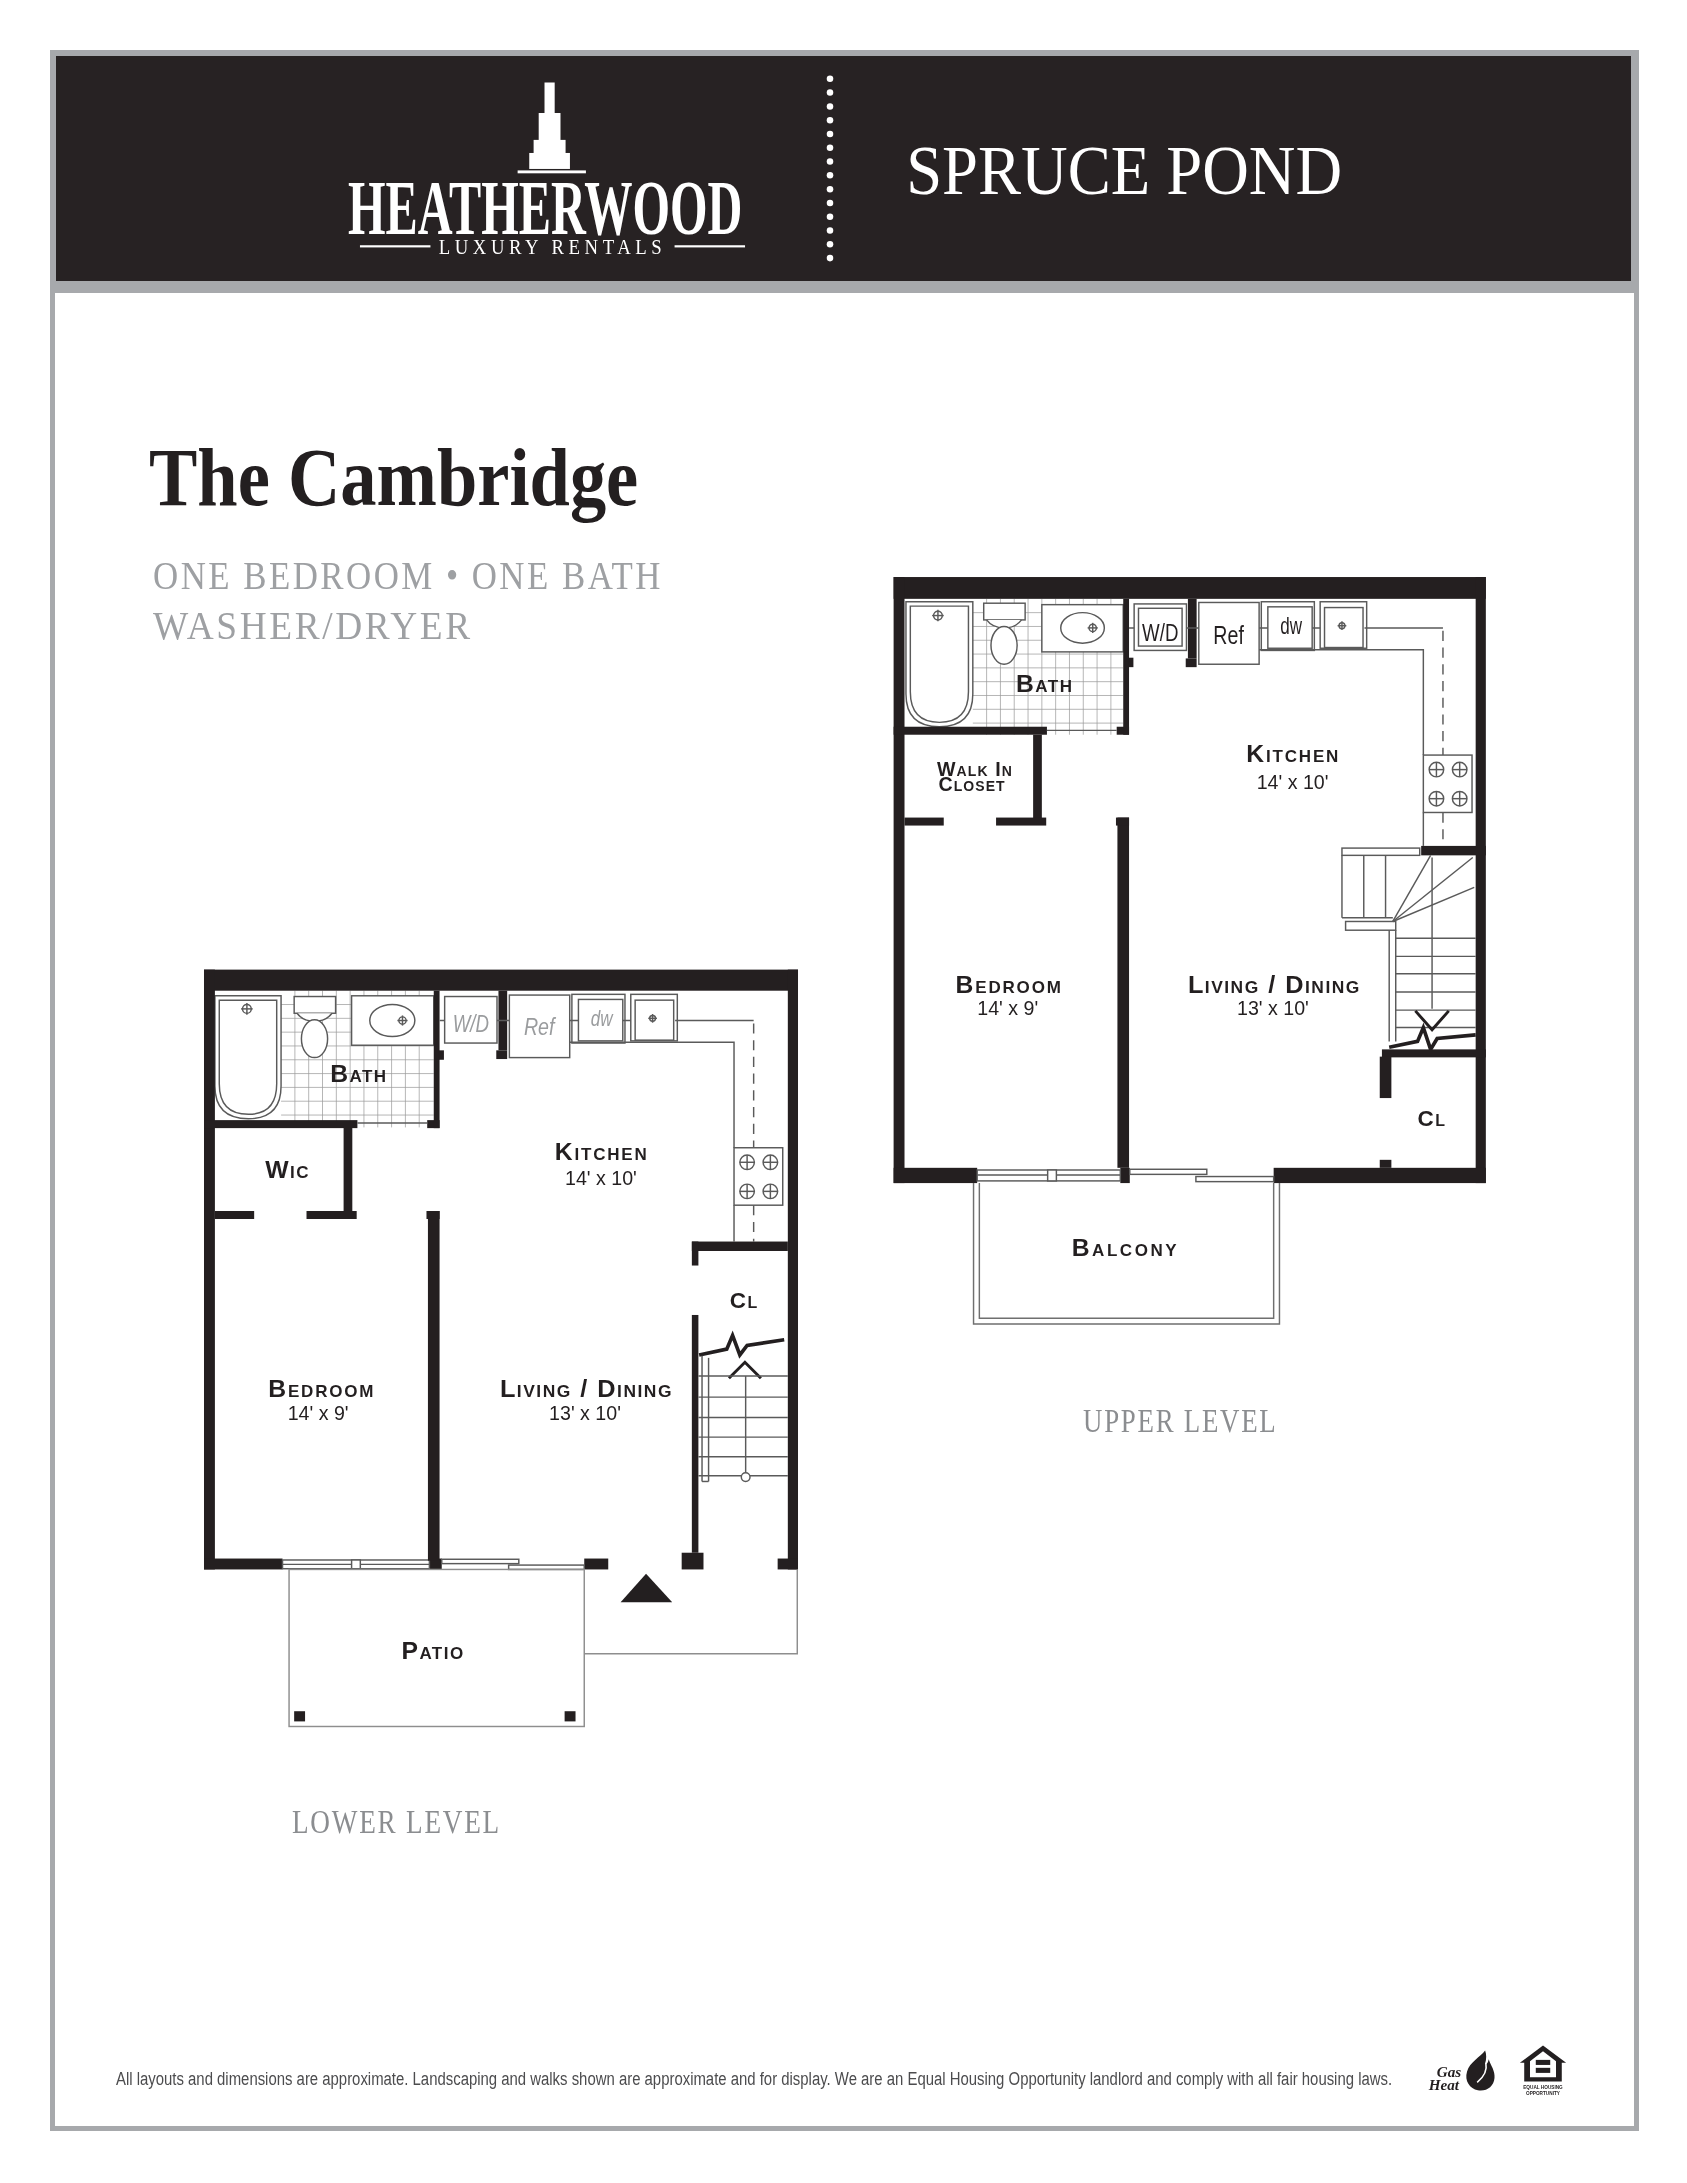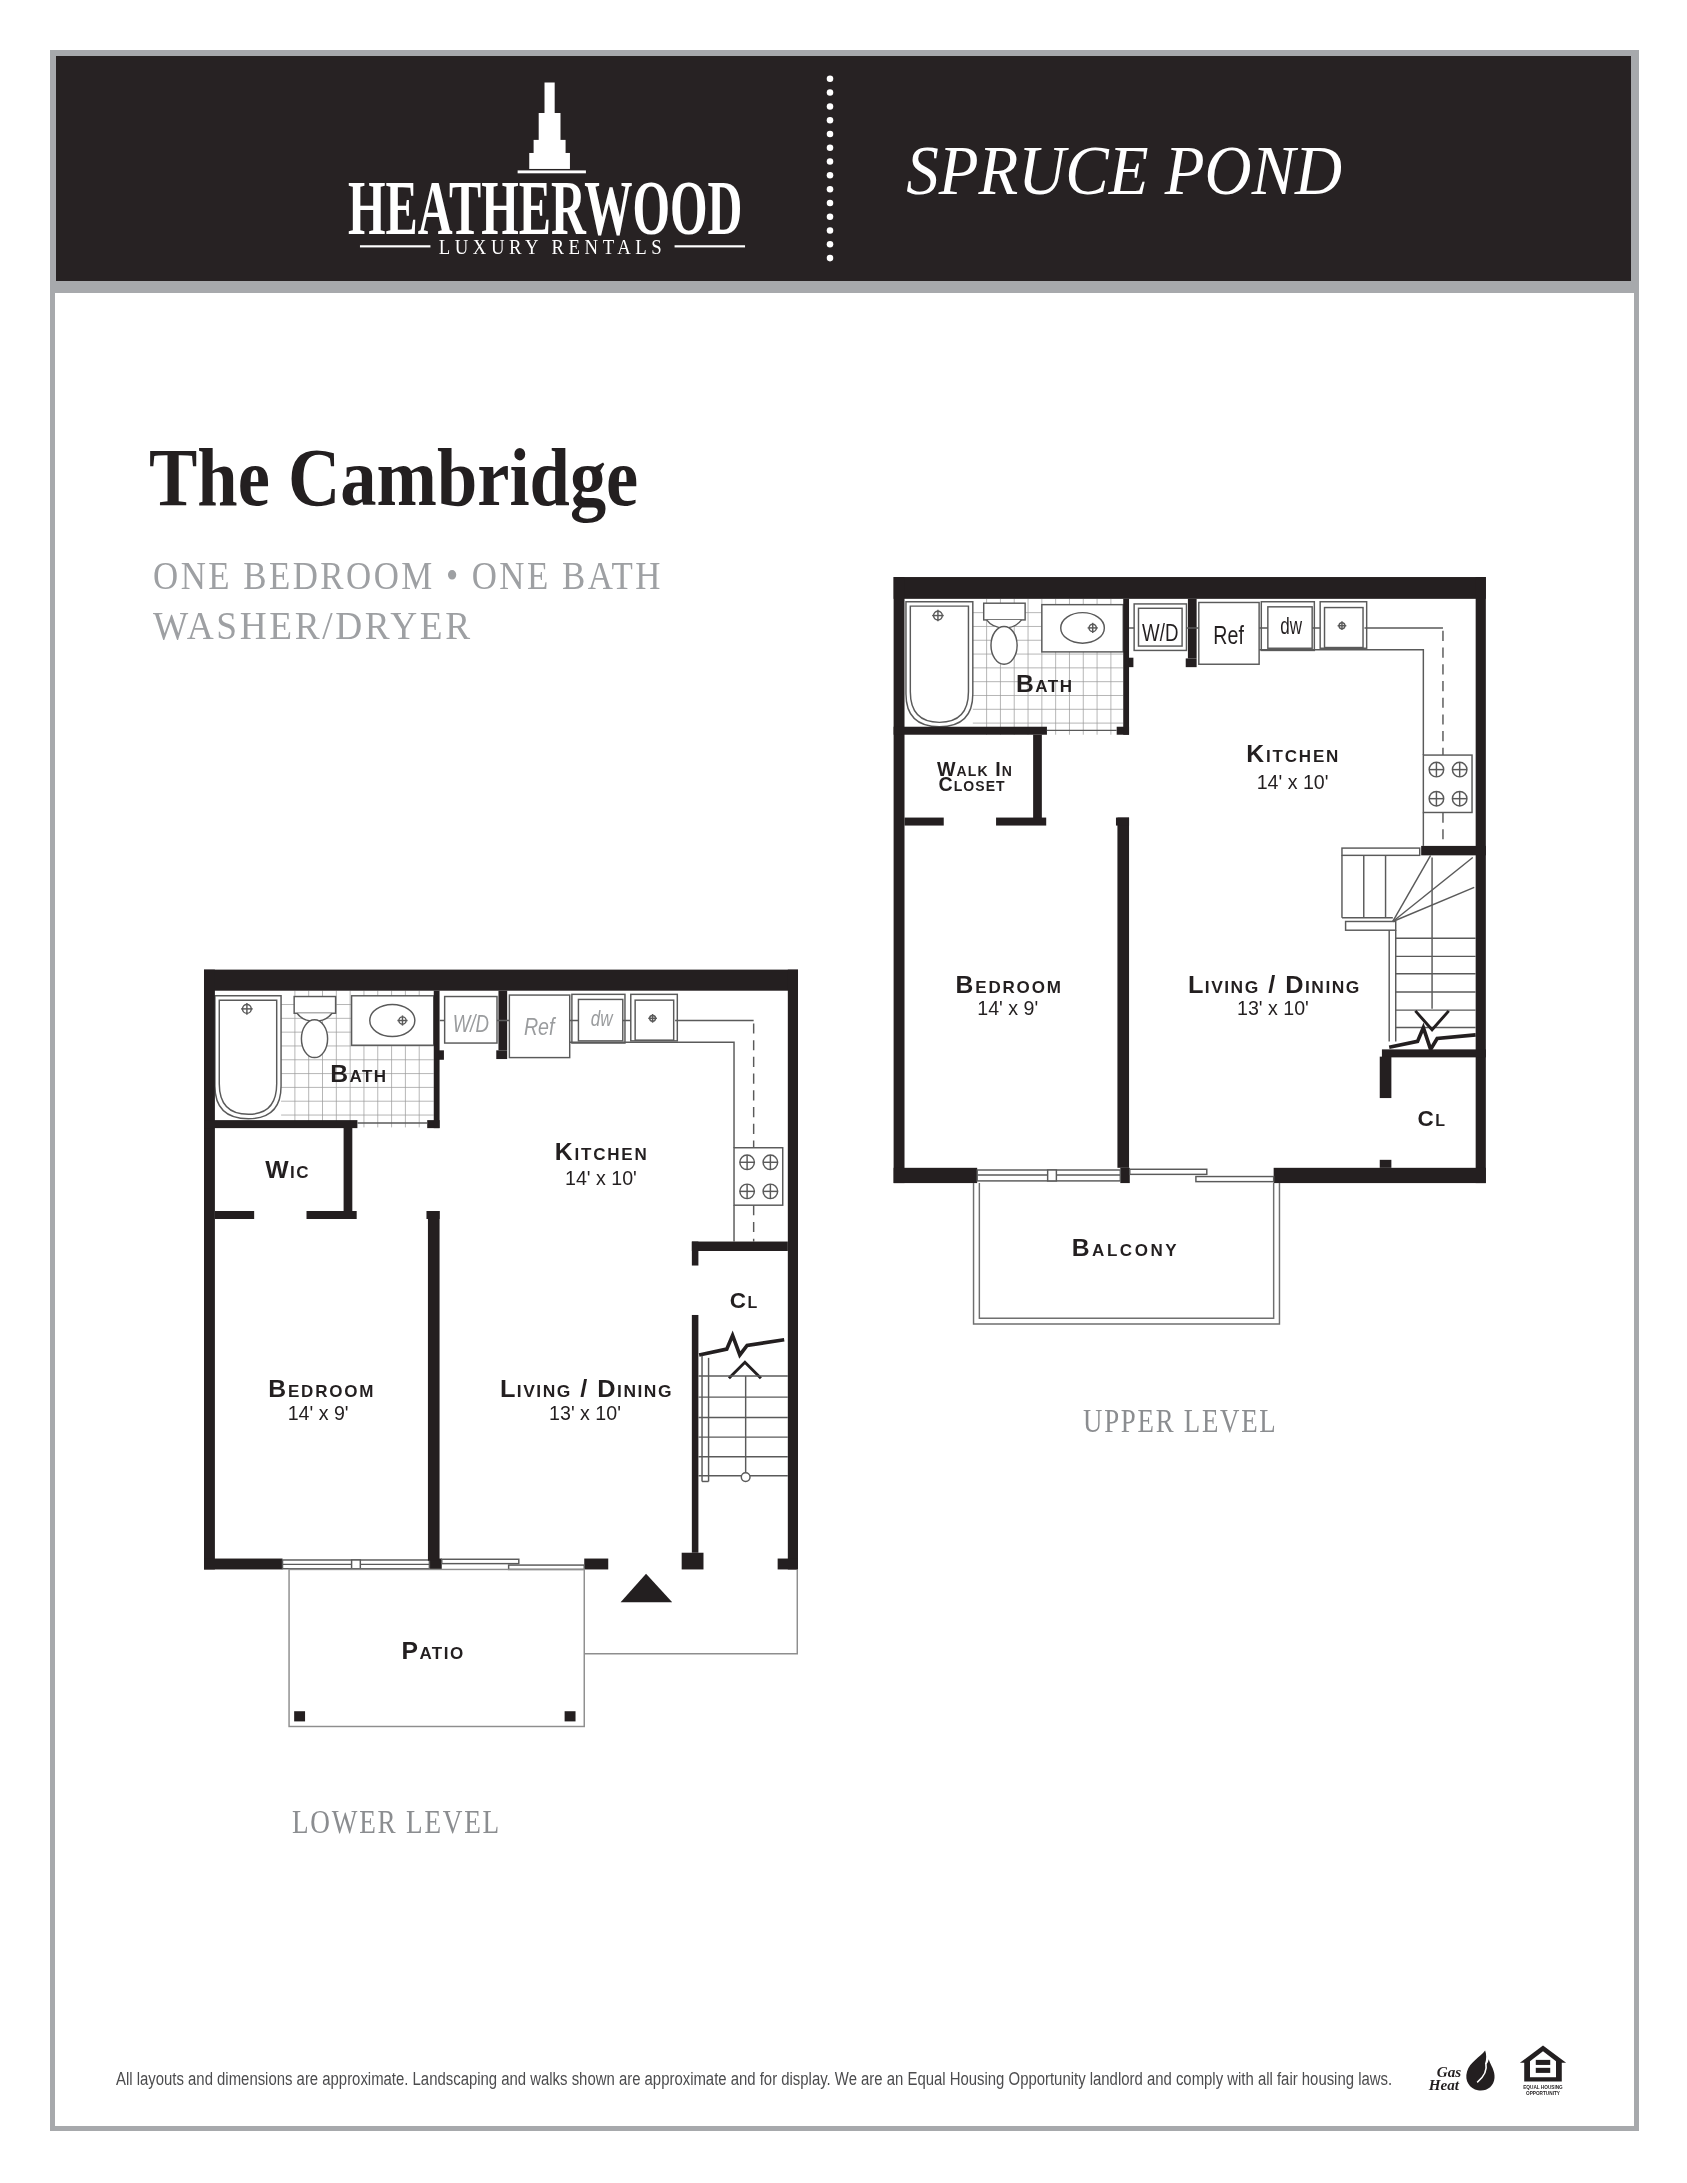--- a/index.html
+++ b/index.html
@@ -55,21 +55,21 @@
           <circle cx="22" cy="160" r="4.5"></circle>
           <circle cx="22" cy="179" r="4.5"></circle>
           <circle cx="22" cy="198" r="4.5"></circle>
           <circle cx="22" cy="217" r="4.5"></circle>
           <circle cx="22" cy="236" r="4.5"></circle>
           <circle cx="22" cy="255" r="4.5"></circle>
     </g>
   </svg>
   </div>
 
-  <div class="abs" style="left:872px;top:109px;width:545px;height:109px;font-style:italic;">
+  <div class="abs" style="left:872px;top:109px;width:545px;height:109px;">
   <svg width="545" height="109" viewBox="0 0 750 150">
         <text x="47" y="117" style="font-family:'Liberation Serif',serif;" font-size="96" fill="#ffffff" textLength="600" lengthAdjust="spacingAndGlyphs">SPRUCE POND</text>
       </svg>
   </div>
 
   <div class="abs" style="left:50px;top:293px;width:1589px;height:1838px;box-sizing:border-box;border-left:5.1px solid #a7a9ac;border-right:5.1px solid #a7a9ac;border-bottom:5.8px solid #a7a9ac;background:#ffffff;"></div>
 
   <div class="abs" style="left:149px;top:431px;font-family:'Liberation Serif',serif;font-weight:bold;font-size:82px;color:#231f20;transform:scaleX(0.884);transform-origin:left top;">The Cambridge</div>
 
   <div class="abs" style="left:153px;top:551px;font-family:'Liberation Serif',serif;font-size:41px;letter-spacing:2.9px;color:#9ea0a3;transform:scaleX(0.85);transform-origin:left top;">ONE BEDROOM • ONE BATH</div>

